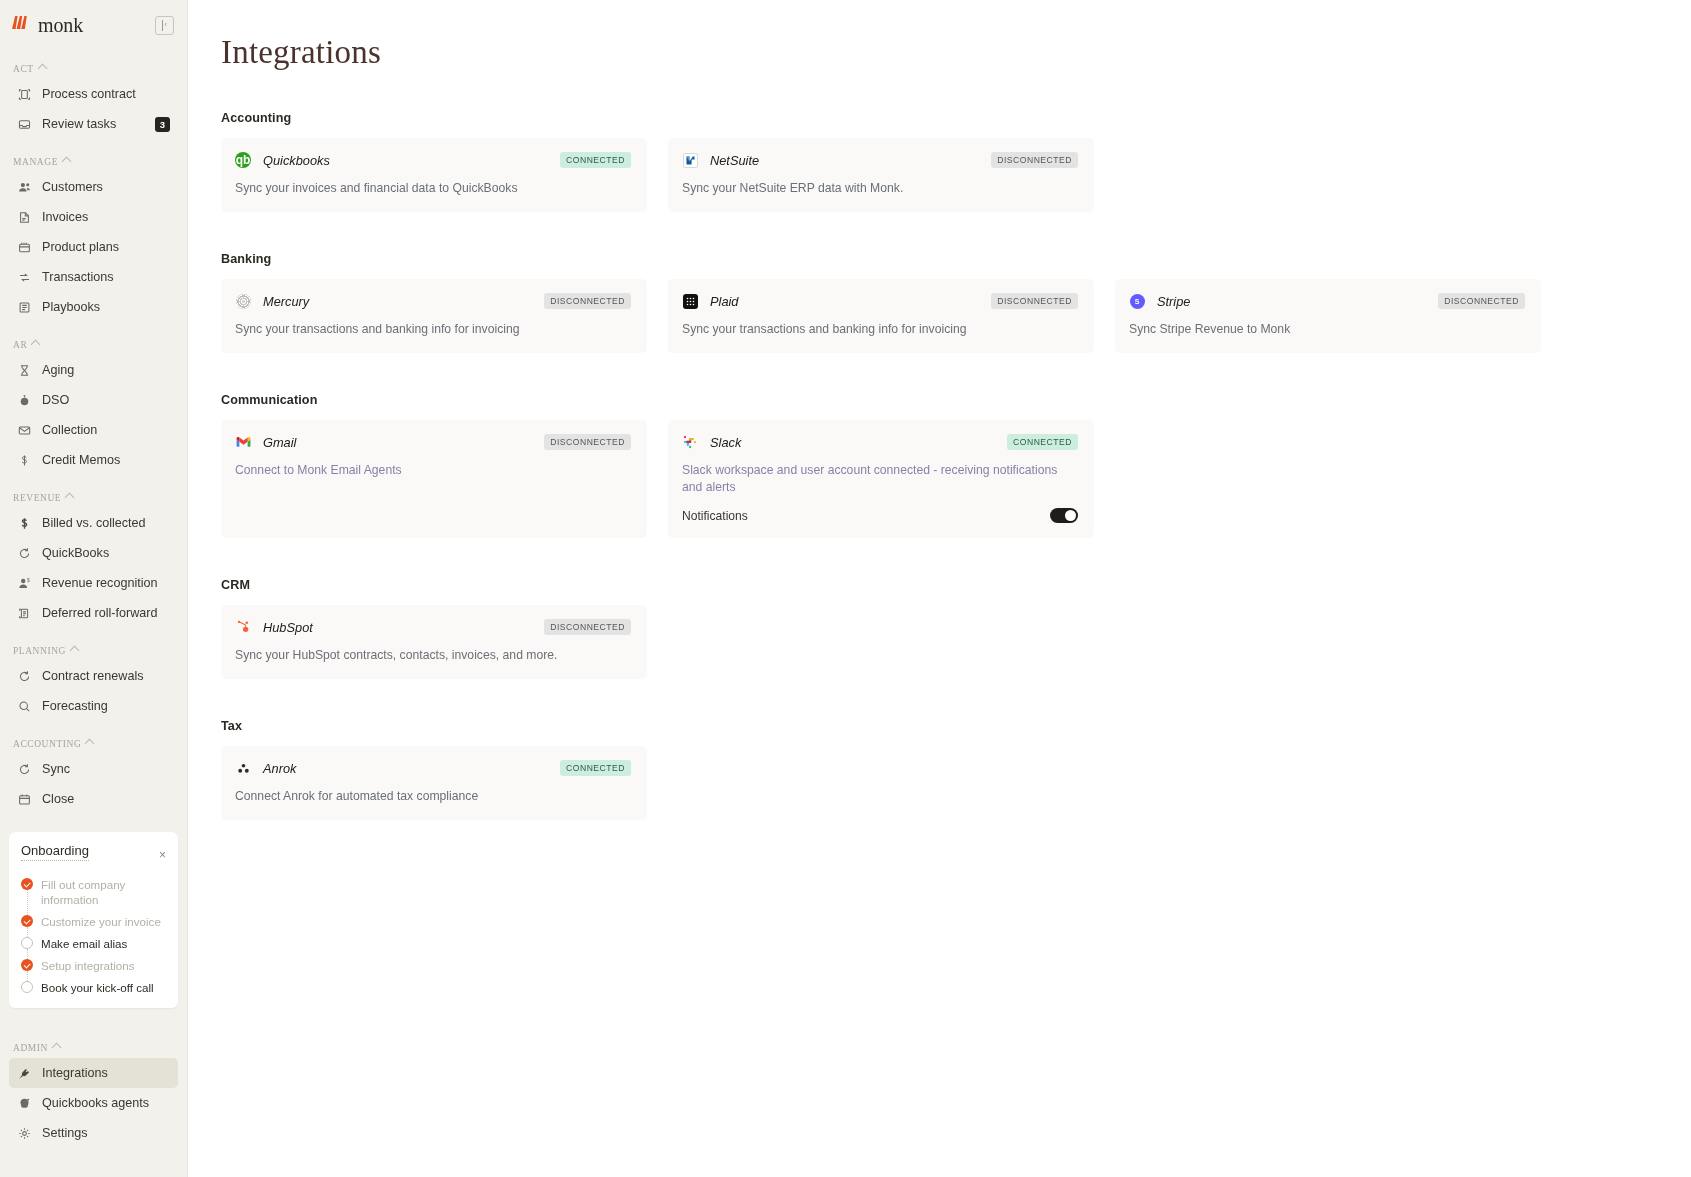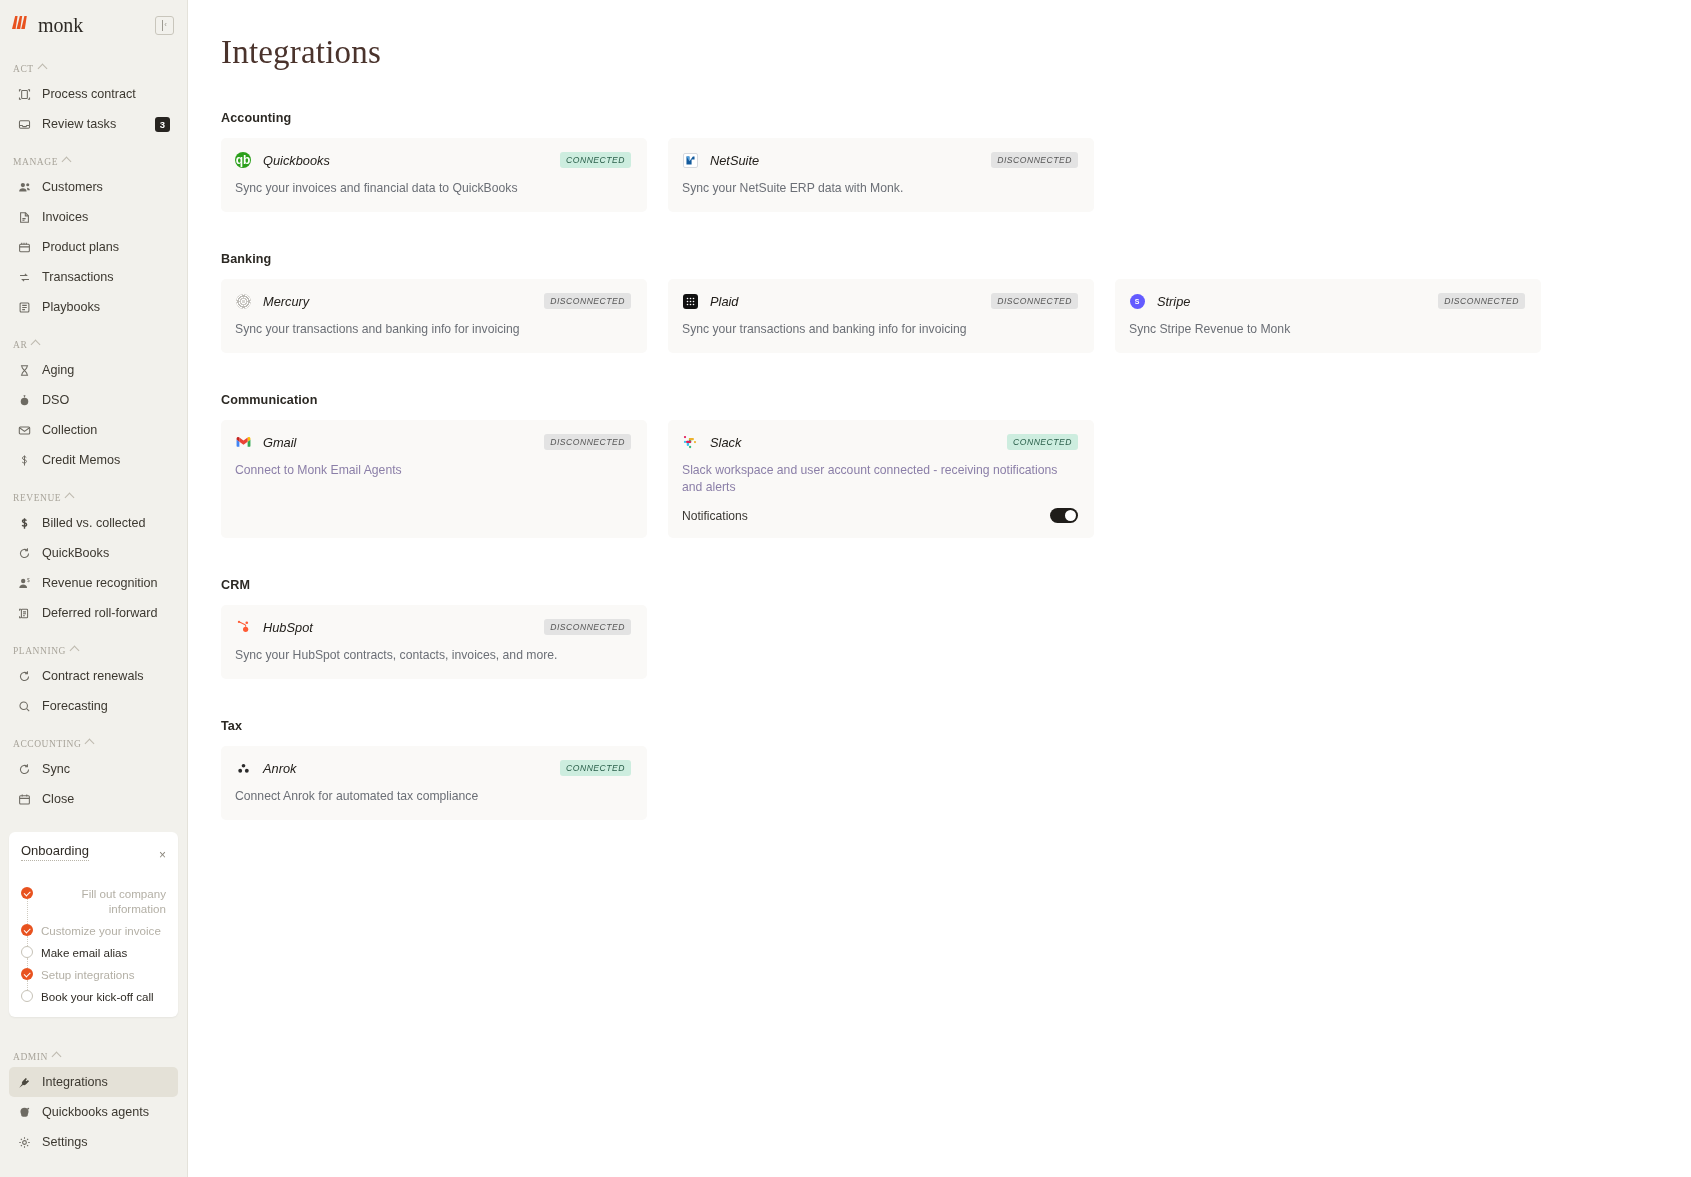--- a/index.html
+++ b/index.html
@@ -113,21 +113,21 @@
   }
   .ob-head { display: flex; align-items: flex-end; justify-content: space-between; }
   .ob-title {
     font-size: 13px;
     color: #2f2b25;
     border-bottom: 1.4px dotted #b8b4a8;
     padding-bottom: 2px;
     cursor: pointer;
   }
   .ob-close { font-size: 12px; color: #8b877d; cursor: pointer; line-height: 1; padding-top: 2px; }
-  .ob-list { margin-top: 25px; position: relative; text-align: right; }
+  .ob-list { margin-top: 16px; position: relative; }
   .ob-row { display: flex; align-items: flex-start; gap: 8px; position: relative; padding-bottom: 7px; }
   .ob-row:last-child { padding-bottom: 0; }
   .ob-row .mark { width: 12px; height: 12px; flex: 0 0 12px; margin-top: 1px; position: relative; z-index: 2; }
   .ob-row .mark.done {
     background: #e8521f; border-radius: 50%;
     display: flex; align-items: center; justify-content: center;
   }
   .ob-row .mark.done::after {
     content: "";
     width: 5px; height: 2.5px;
@@ -183,21 +183,20 @@
   .card-id { display: flex; align-items: center; gap: 12px; }
   .logo { width: 16px; height: 16px; flex: 0 0 16px; display:flex; align-items:center; justify-content:center; }
   .card-name { font-size: 12.8px; color: #23201c; font-style: italic; }
   .status {
     font-size: 8.6px;
     letter-spacing: 0.5px;
     padding: 3px 6px 3px 6px;
     border-radius: 3px;
     font-weight: 500;
     white-space: nowrap;
-    font-style: italic;
   }
   .status.connected { background: #cdeddf; color: #2a5f4a; }
   .status.disconnected { background: #e3e3e3; color: #565656; }
   .card-desc { font-size: 12.2px; color: #6b6f76; margin-top: 12px; line-height: 17px; }
   .card-desc.link { color: #8b7fa8; }
   .toggle-row {
     display: flex; align-items: center; justify-content: space-between;
     margin-top: 12px;
   }
   .toggle-label { font-size: 12.1px; color: #3b3833; }

